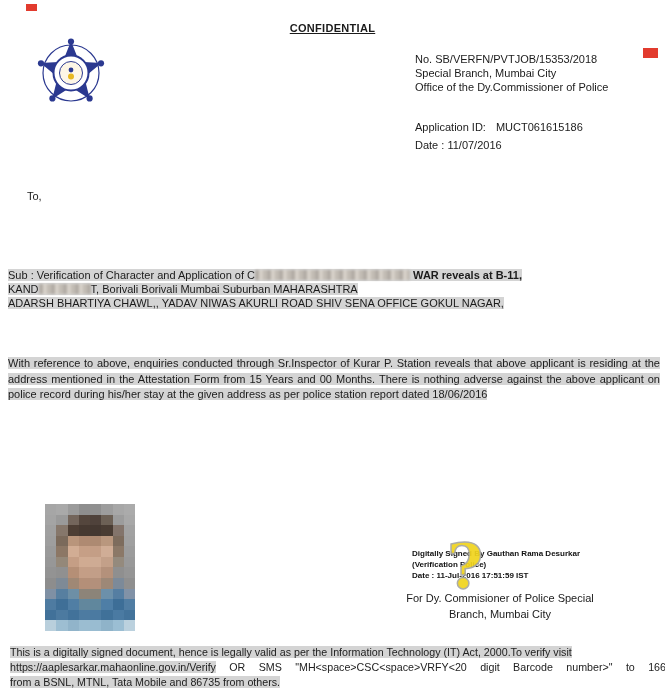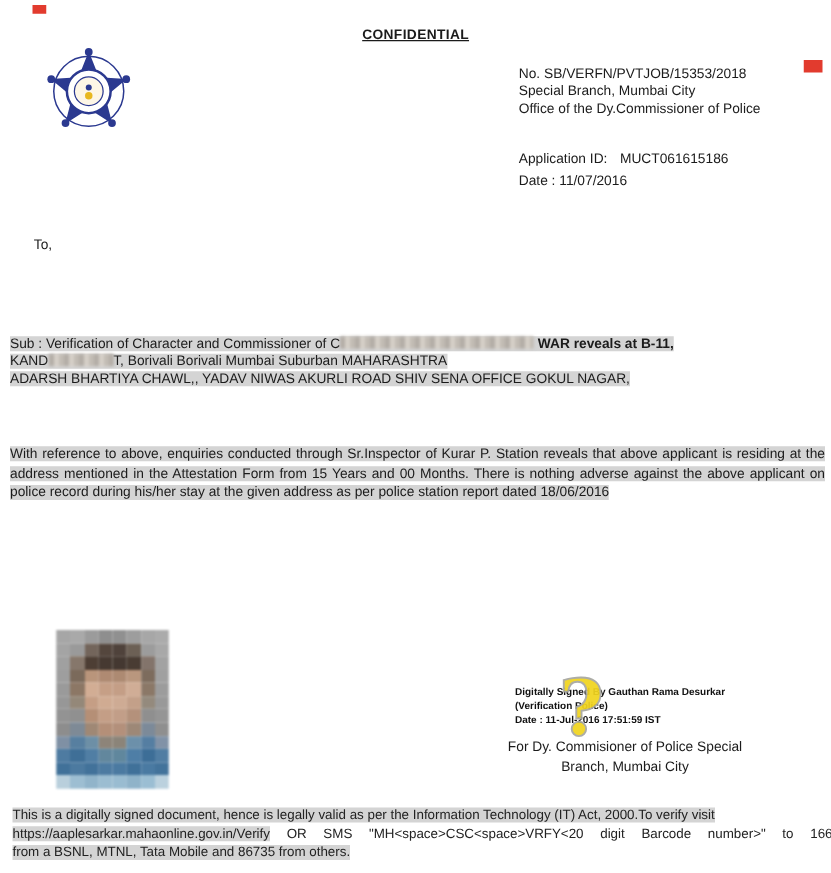--- a/index.html
+++ b/index.html
@@ -69,21 +69,21 @@
     <div>
       <span>Application ID:</span><span id="app-id-value">MUCT061615186</span>
     </div>
     <div>Date : 11/07/2016</div>
   </div>
 
   <div id="to-label" class="abs">To,</div>
 
 
   <div id="subject" class="abs">
-    <div class="line"><span class="hl"><span>Sub : Verification of Character and Commissioner of C</span><span class="redact w1"></span> <b>WAR reveals at B-11,</b></span></div>
+    <div class="line"><span class="hl"><span>Sub : Verification of Character and Application of C</span><span class="redact w1"></span> <b>WAR reveals at B-11,</b></span></div>
     <div class="line"><span class="hl"><span>KAND</span><span class="redact w2"></span><span>T, Borivali Borivali Mumbai Suburban MAHARASHTRA</span></span></div>
     <div class="line"><span class="hl">ADARSH BHARTIYA CHAWL,, YADAV NIWAS AKURLI ROAD SHIV SENA OFFICE GOKUL NAGAR,</span></div>
   </div>
 
   <div id="body-para" class="abs">
     <span class="hl">With reference to above, enquiries conducted through Sr.Inspector of Kurar P. Station reveals that above applicant is residing at the address mentioned in the Attestation Form from 15 Years and 00 Months. There is nothing adverse against the above applicant on police record during his/her stay at the given address as per police station report dated 18/06/2016</span>
   </div>
 
   <div id="photo" class="abs" style="grid-template-columns: repeat(8, 1fr);">
       <div style="background: rgb(166, 166, 166);"></div>

